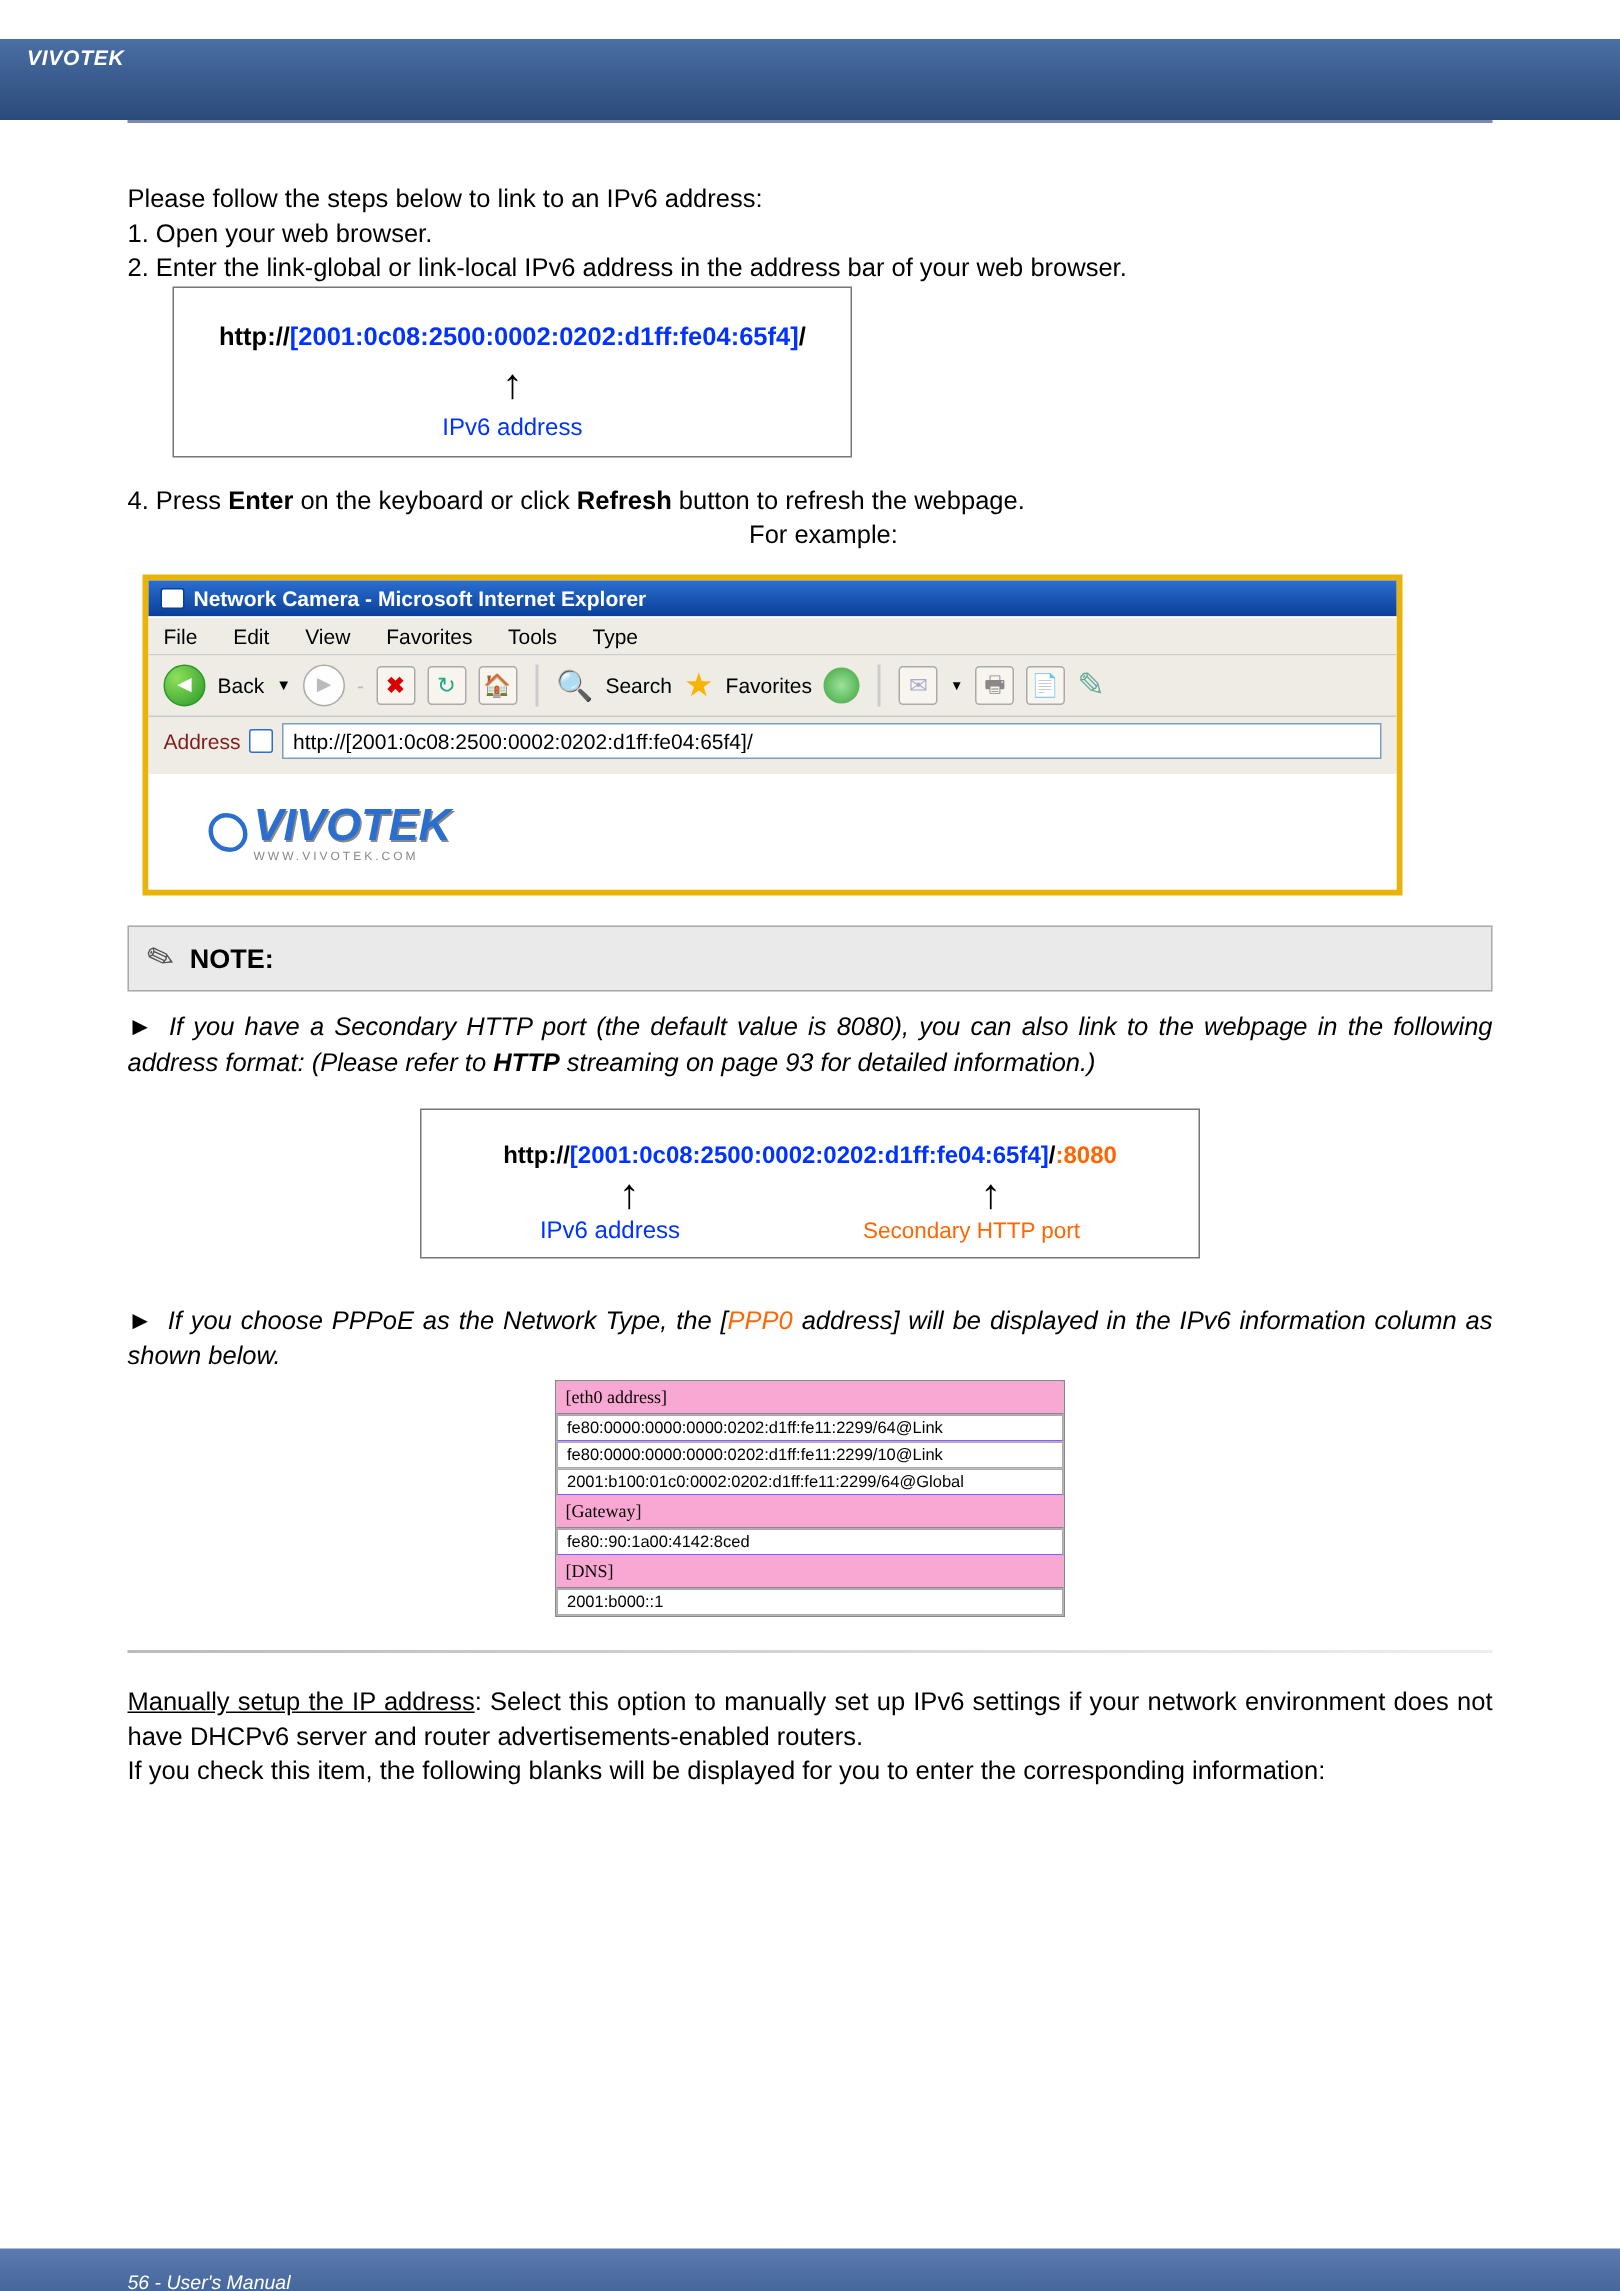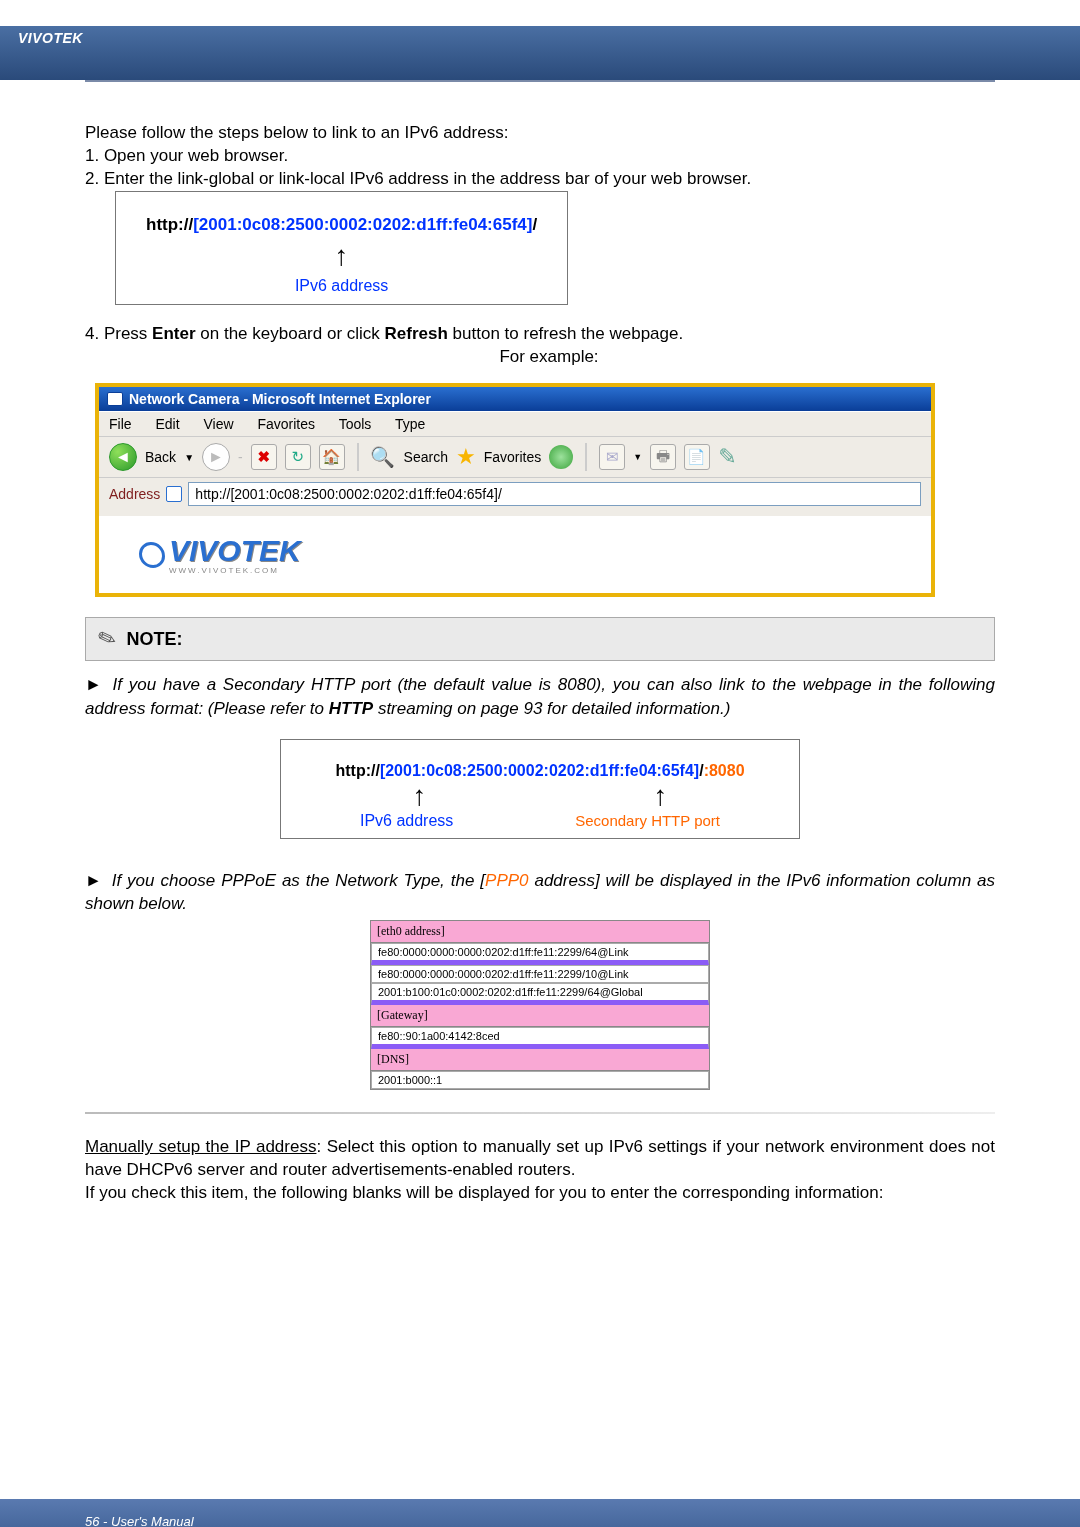--- a/index.html
+++ b/index.html
@@ -146,21 +146,21 @@
 
   .ipv6-table {
     border:1px solid #888;
     width: 340px;
     margin: 4px auto 0 auto;
     font-size: 12px;
     font-family: "Times New Roman", serif;
   }
   .ipv6-table .hdr { padding:3px 6px; background:#f9a8d4; border-bottom:1px solid #888;}
   .ipv6-table .cell { border: 1px solid #aaa; padding:2px 6px; font-family: Arial; font-size:11px; }
-  .ipv6-table .row { border-bottom:5px solid #8b5cf6; }
+  .ipv6-table .row { border-bottom:1px solid #8b5cf6; }
 
   .thin-hr { height:2px; background: linear-gradient(to right, #bbb, #eee); margin:22px 0; border:none; }
 
   .underline { text-decoration: underline; }
 
   .footer {
     position: absolute;
     bottom: 24px;
     left: 85px;
     color: #fff;

